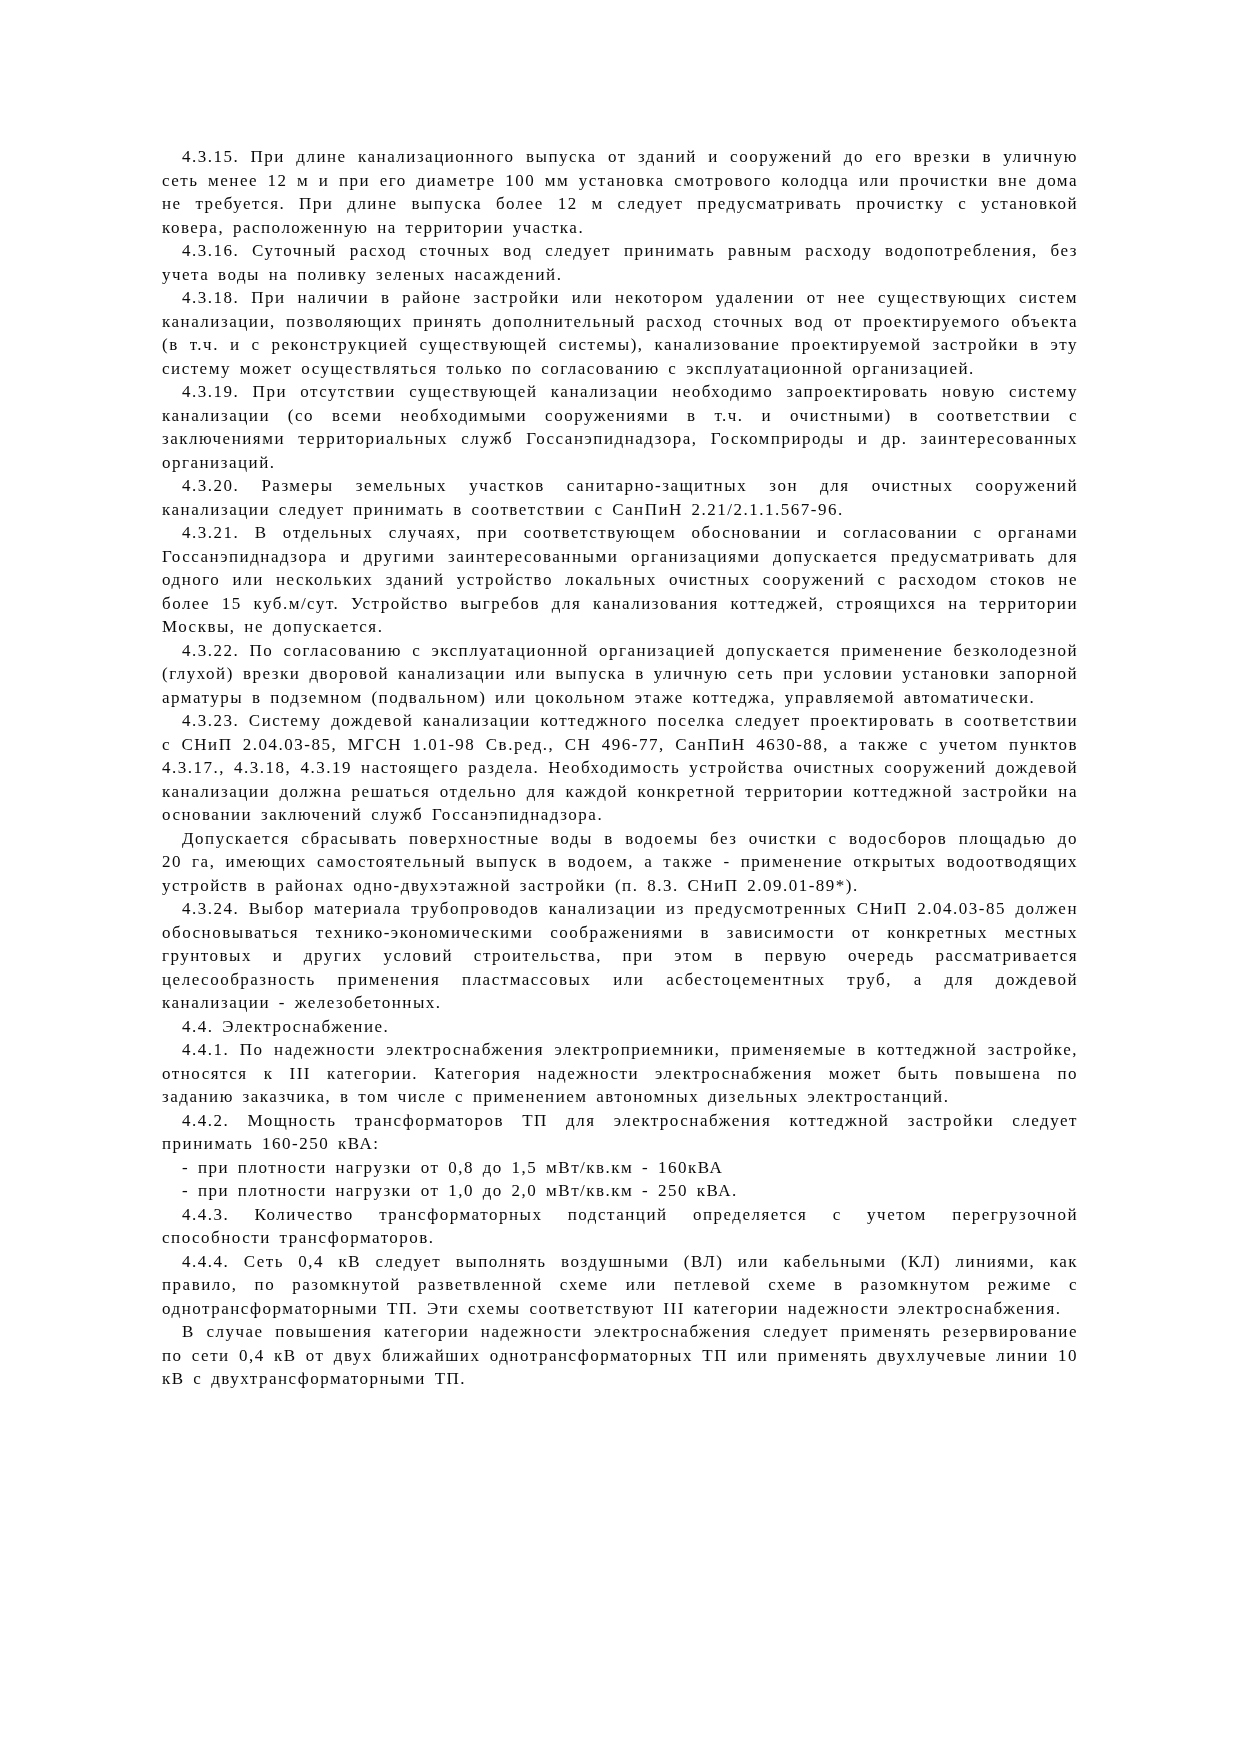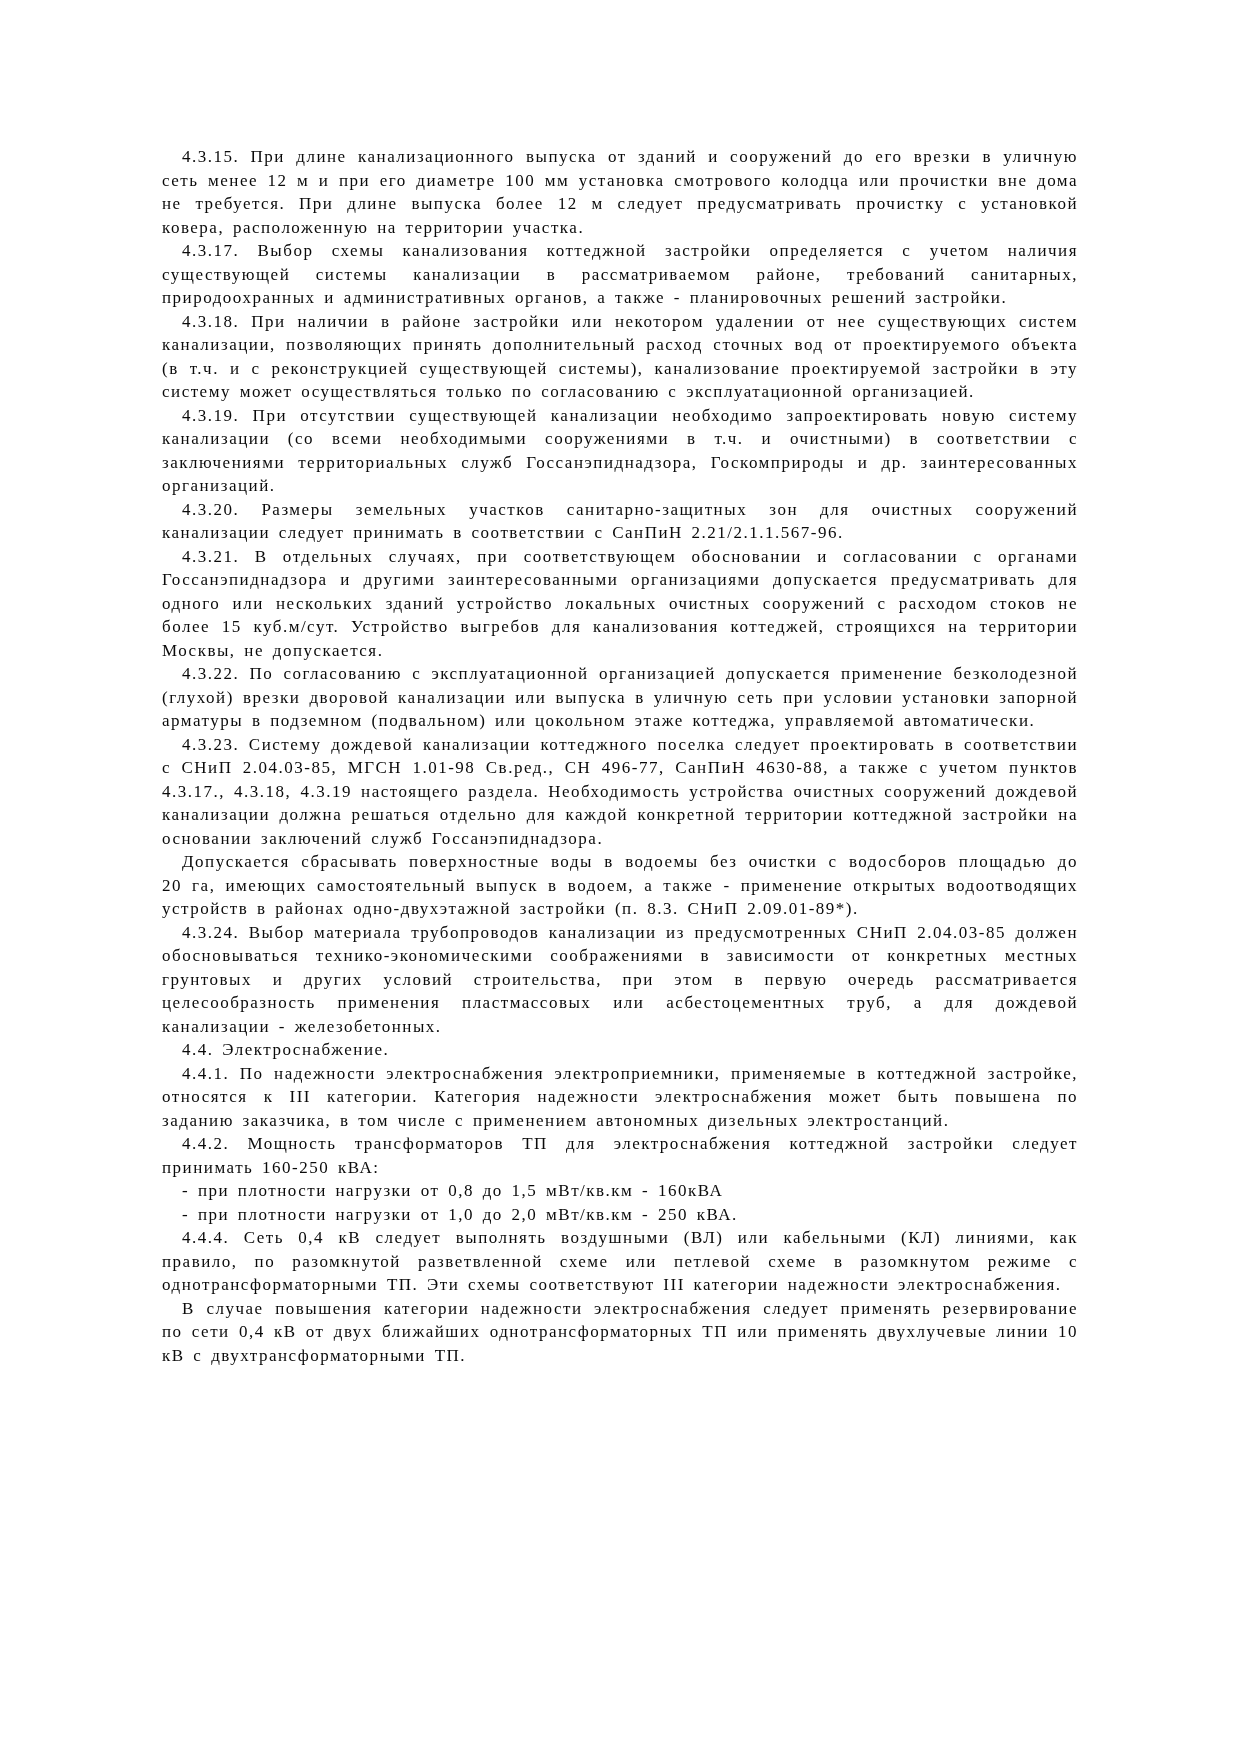--- a/index.html
+++ b/index.html
@@ -32,30 +32,31 @@
     padding: 0;
     text-indent: 20px;
   }
 </style>
 </head>
 <body>
 
 <div class="page">
   <div class="doc-body" id="doc-body">
       <p class="para">4.3.15. При длине канализационного выпуска от зданий и сооружений до его врезки в уличную сеть менее 12 м и при его диаметре 100 мм установка смотрового колодца или прочистки вне дома не требуется. При длине выпуска более 12 м следует предусматривать прочистку с установкой ковера, расположенную на территории участка.</p>
-      <p class="para">4.3.17. Выбор схемы канализования коттеджной застройки определяется с учетом наличия существующей системы канализации в рассматриваемом районе, требований санитарных, природоохранных и административных органов, а также - планировочных решений застройки.</p>
+      <p class="para">4.3.16. Суточный расход сточных вод следует принимать равным расходу водопотребления, без учета воды на поливку зеленых насаждений.</p>
       <p class="para">4.3.18. При наличии в районе застройки или некотором удалении от нее существующих систем канализации, позволяющих принять дополнительный расход сточных вод от проектируемого объекта (в т.ч. и с реконструкцией существующей системы), канализование проектируемой застройки в эту систему может осуществляться только по согласованию с эксплуатационной организацией.</p>
       <p class="para">4.3.19. При отсутствии существующей канализации необходимо запроектировать новую систему канализации (со всеми необходимыми сооружениями в т.ч. и очистными) в соответствии с заключениями территориальных служб Госсанэпиднадзора, Госкомприроды и др. заинтересованных организаций.</p>
       <p class="para">4.3.20. Размеры земельных участков санитарно-защитных зон для очистных сооружений канализации следует принимать в соответствии с СанПиН 2.21/2.1.1.567-96.</p>
       <p class="para">4.3.21. В отдельных случаях, при соответствующем обосновании и согласовании с органами Госсанэпиднадзора и другими заинтересованными организациями допускается предусматривать для одного или нескольких зданий устройство локальных очистных сооружений с расходом стоков не более 15 куб.м/сут. Устройство выгребов для канализования коттеджей, строящихся на территории Москвы, не допускается.</p>
       <p class="para">4.3.22. По согласованию с эксплуатационной организацией допускается применение безколодезной (глухой) врезки дворовой канализации или выпуска в уличную сеть при условии установки запорной арматуры в подземном (подвальном) или цокольном этаже коттеджа, управляемой автоматически.</p>
       <p class="para">4.3.23. Систему дождевой канализации коттеджного поселка следует проектировать в соответствии с СНиП 2.04.03-85, МГСН 1.01-98 Св.ред., СН 496-77, СанПиН 4630-88, а также с учетом пунктов 4.3.17., 4.3.18, 4.3.19 настоящего раздела. Необходимость устройства очистных сооружений дождевой канализации должна решаться отдельно для каждой конкретной территории коттеджной застройки на основании заключений служб Госсанэпиднадзора.</p>
       <p class="para">Допускается сбрасывать поверхностные воды в водоемы без очистки с водосборов площадью до 20 га, имеющих самостоятельный выпуск в водоем, а также - применение открытых водоотводящих устройств в районах одно-двухэтажной застройки (п. 8.3. СНиП 2.09.01-89*).</p>
       <p class="para">4.3.24. Выбор материала трубопроводов канализации из предусмотренных СНиП 2.04.03-85 должен обосновываться технико-экономическими соображениями в зависимости от конкретных местных грунтовых и других условий строительства, при этом в первую очередь рассматривается целесообразность применения пластмассовых или асбестоцементных труб, а для дождевой канализации - железобетонных.</p>
       <p class="para">4.4. Электроснабжение.</p>
       <p class="para">4.4.1. По надежности электроснабжения электроприемники, применяемые в коттеджной застройке, относятся к III категории. Категория надежности электроснабжения может быть повышена по заданию заказчика, в том числе с применением автономных дизельных электростанций.</p>
       <p class="para">4.4.2. Мощность трансформаторов ТП для электроснабжения коттеджной застройки следует принимать 160-250 кВА:</p>
       <p class="para">- при плотности нагрузки от 0,8 до 1,5 мВт/кв.км - 160кВА</p>
       <p class="para">- при плотности нагрузки от 1,0 до 2,0 мВт/кв.км - 250 кВА.</p>
+      <p class="para">4.4.3. Количество трансформаторных подстанций определяется с учетом перегрузочной способности трансформаторов.</p>
       <p class="para">4.4.4. Сеть 0,4 кВ следует выполнять воздушными (ВЛ) или кабельными (КЛ) линиями, как правило, по разомкнутой разветвленной схеме или петлевой схеме в разомкнутом режиме с однотрансформаторными ТП. Эти схемы соответствуют III категории надежности электроснабжения.</p>
       <p class="para">В случае повышения категории надежности электроснабжения следует применять резервирование по сети 0,4 кВ от двух ближайших однотрансформаторных ТП или применять двухлучевые линии 10 кВ с двухтрансформаторными ТП.</p>
     </div>
 </div>
 
 </body></html>

